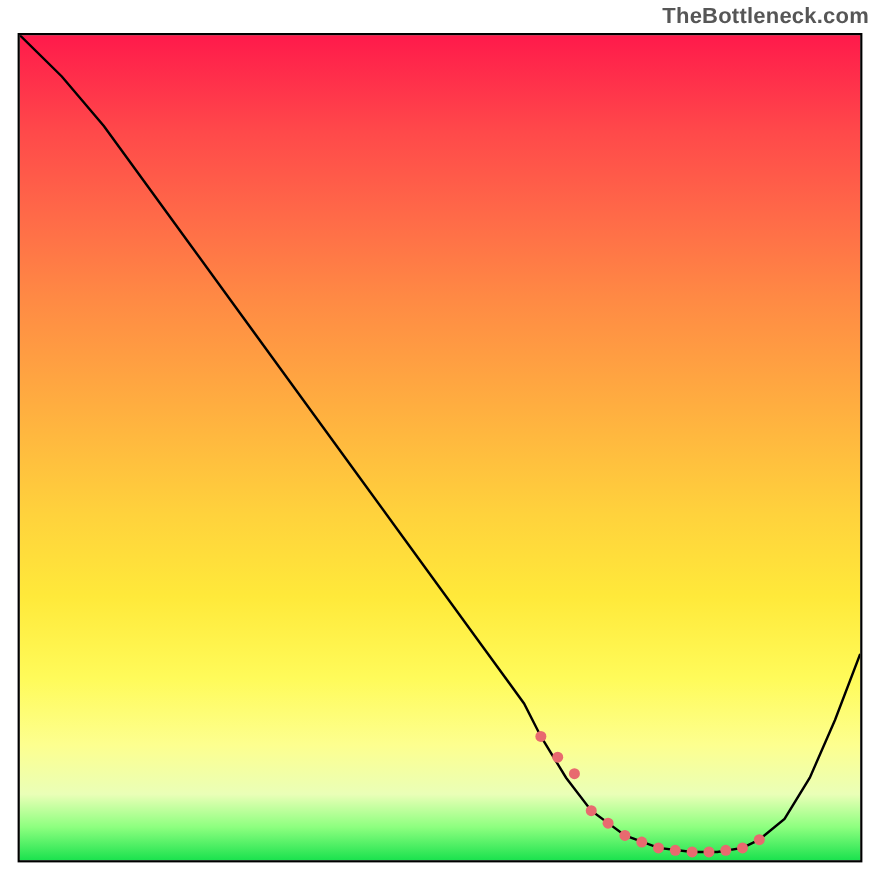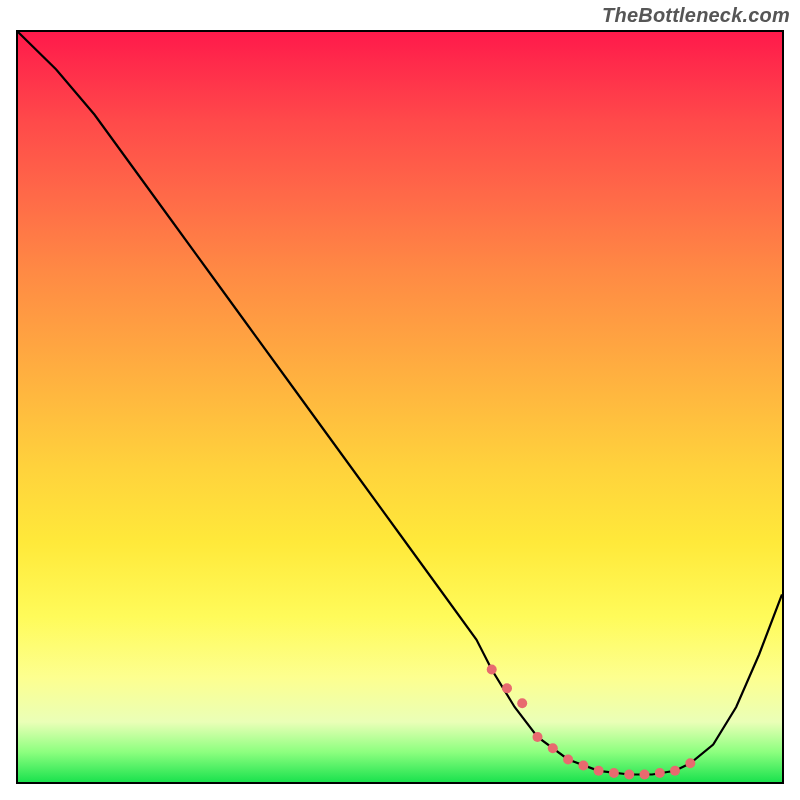--- a/index.html
+++ b/index.html
@@ -18,21 +18,20 @@
   }
   .attribution {
     position: absolute;
     top: 4px;
     right: 10px;
     font-size: 20px;
     font-weight: bold;
     color: #565656;
     letter-spacing: 0.2px;
     z-index: 3;
-    font-style: italic;
   }
   .plot-area {
     position: absolute;
     left: 16px;
     top: 30px;
     width: 768px;
     height: 754px;
     border: 2px solid #000;
     box-sizing: border-box;
     background: linear-gradient(to bottom,

